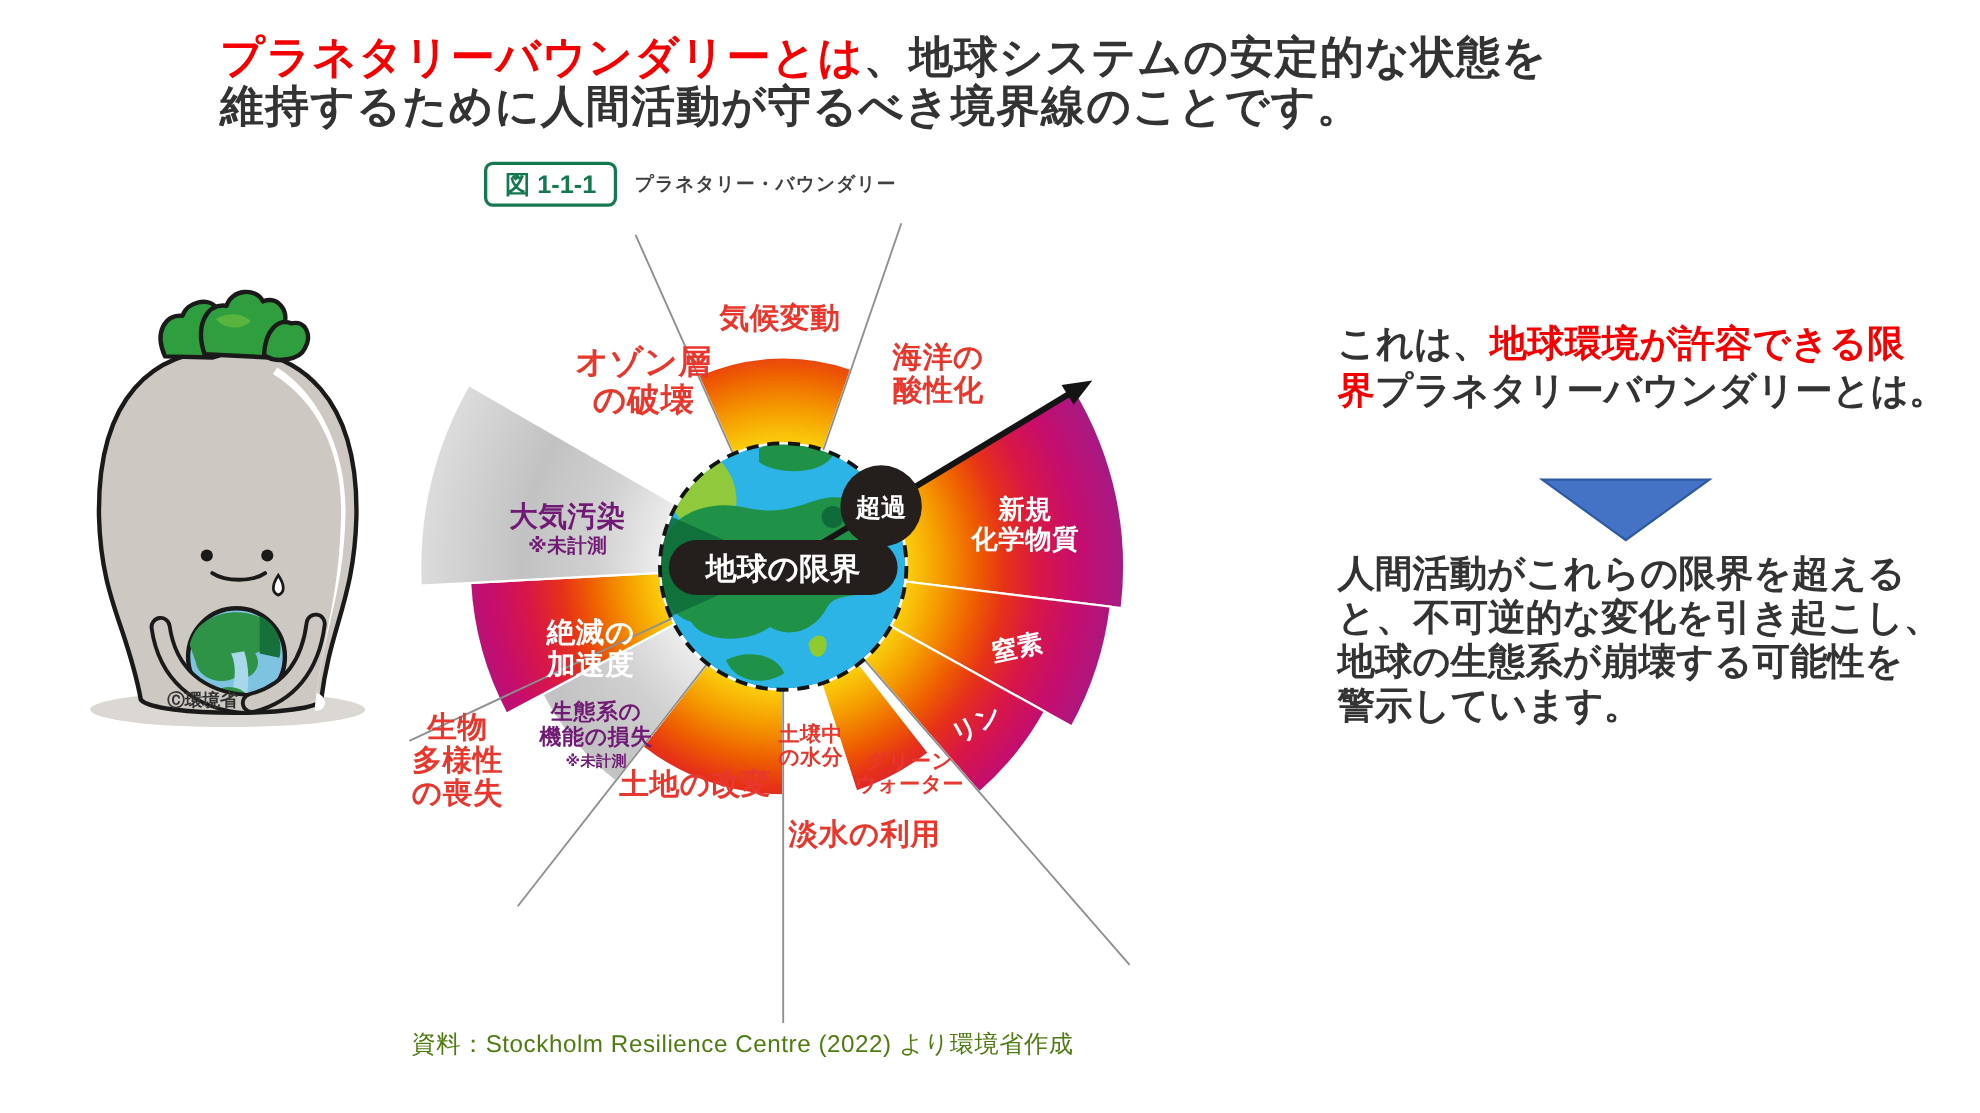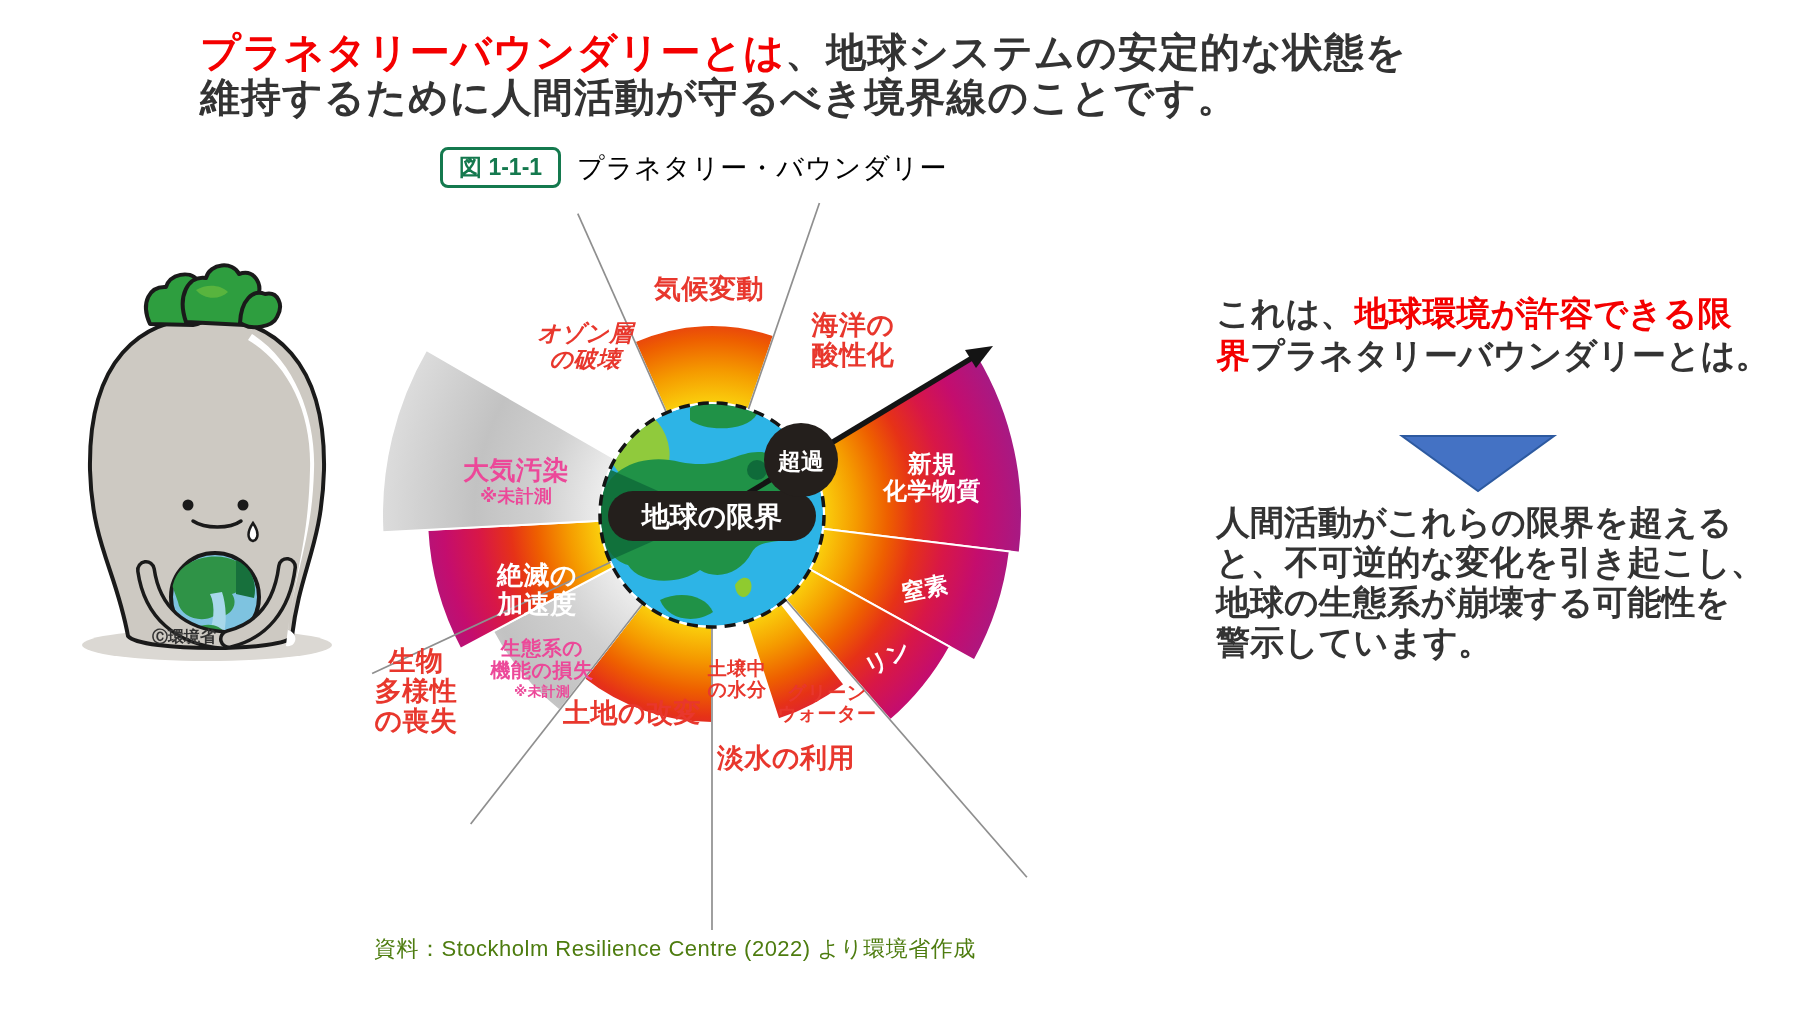--- a/index.html
+++ b/index.html
@@ -6,29 +6,29 @@
   .canvas{position:relative;width:1800px;height:1012px;background:#fff;overflow:hidden;
           font-family:"Liberation Sans","DejaVu Sans",sans-serif;color:#333;}
   
   .header{position:absolute;left:200px;top:30px;font-size:40px;font-weight:800;
           line-height:45px;letter-spacing:1px;color:#333;}
   .red{color:#f40000;}
   
   .figrow{position:absolute;left:440px;top:147px;display:flex;align-items:center;gap:16px;}
   .figtag{border:3px solid #14794e;border-radius:8px;padding:2px 16px;color:#14794e;
           font-size:23px;font-weight:800;}
-  .figcap{color:#000000;font-size:27px;font-weight:400;letter-spacing:1px;}
+  .figcap{color:#404040;font-size:17px;font-weight:700;letter-spacing:1px;}
   
   svg.stage{position:absolute;left:0;top:0;}
   
   .dlabel{position:absolute;transform:translate(-50%,-50%);text-align:center;font-weight:800;
           line-height:1.12;white-space:pre-line;letter-spacing:0.5px;}
   .c-red{color:#e8372d;}
   .c-white{color:#ffffff;}
-  .c-gray{color:#ec4899;}
+  .c-gray{color:#701a75;}
   .dlabel .sub{font-size:0.68em;font-weight:700;margin-top:2px;}
   
   .rp1{position:absolute;left:1216px;top:292px;width:600px;font-size:34px;font-weight:800;
        line-height:42px;color:#333;}
   .rp2{position:absolute;left:1216px;top:502px;width:610px;font-size:34px;font-weight:800;
        line-height:40px;color:#333;}
   .tri{position:absolute;left:1398px;top:433px;}
   
   .source{position:absolute;left:374px;top:934px;font-size:22px;font-weight:500;color:#4d7c0f;letter-spacing:0.5px;}
   .credit{position:absolute;left:152px;top:627px;font-size:16px;font-weight:600;color:#333;}
@@ -154,21 +154,21 @@
         <path d="M146,570 C152,612 180,637 224,640" fill="none" stroke="#1a1a1a" stroke-width="20" stroke-linecap="round"></path>
         <path d="M146,570 C152,612 180,637 224,640" fill="none" stroke="#cdc9c2" stroke-width="13" stroke-linecap="round"></path>
         <path d="M287,567 C282,607 261,631 229,639" fill="none" stroke="#1a1a1a" stroke-width="20" stroke-linecap="round"></path>
         <path d="M287,567 C282,607 261,631 229,639" fill="none" stroke="#cdc9c2" stroke-width="13" stroke-linecap="round"></path>
       </g>
     </g>
   </svg>
 
   <div id="diagram-labels">
       <div class="dlabel c-red" style="left: 709px; top: 289px; font-size: 27px;"><div>気候変動</div></div>
-      <div class="dlabel c-red" style="left: 585px; top: 347px; font-size: 23px; font-style: italic;"><div>オゾン層
+      <div class="dlabel c-red" style="left: 585px; top: 347px; font-size: 30px;"><div>オゾン層
 の破壊</div></div>
       <div class="dlabel c-red" style="left: 853px; top: 340px; font-size: 27px;"><div>海洋の
 酸性化</div></div>
       <div class="dlabel c-gray" style="left: 516px; top: 481px; font-size: 26px;"><div>大気汚染</div><div class="sub">※未計測</div></div>
       <div class="dlabel c-white" style="left: 537px; top: 590px; font-size: 26px;"><div>絶滅の
 加速度</div></div>
       <div class="dlabel c-gray" style="left: 542px; top: 668px; font-size: 20px;"><div>生態系の
 機能の損失</div><div class="sub">※未計測</div></div>
       <div class="dlabel c-red" style="left: 416px; top: 691px; font-size: 27px;"><div>生物
 多様性

